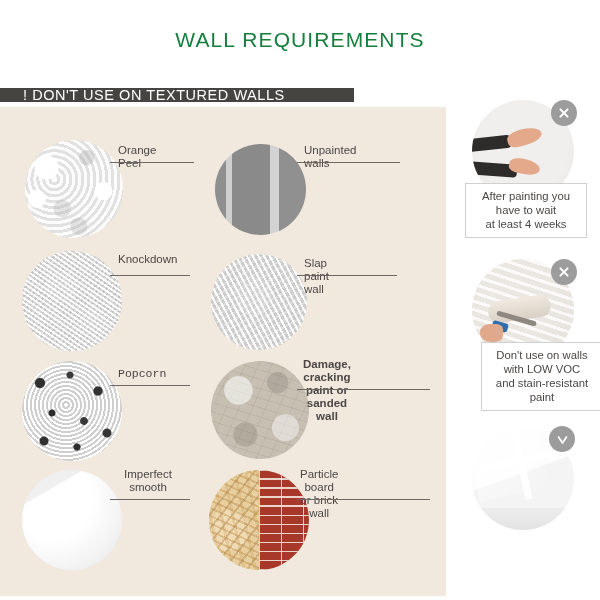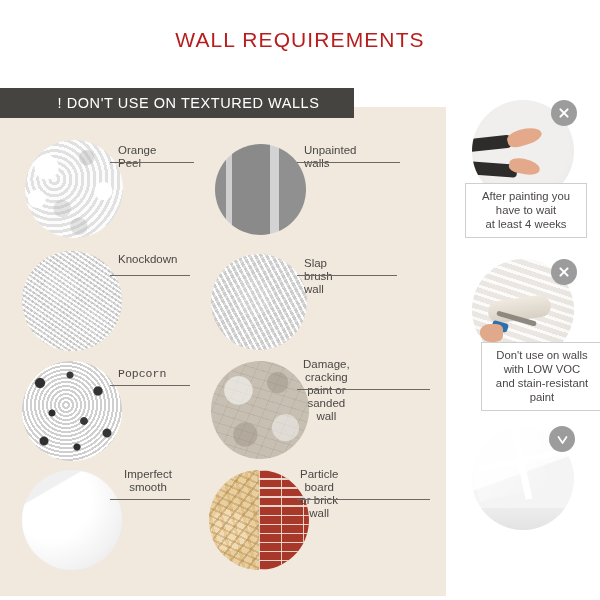--- a/index.html
+++ b/index.html
@@ -15,46 +15,45 @@
 
   
   .page-title {
     position: absolute;
     top: 28px;
     left: 0;
     width: 600px;
     text-align: center;
     font-size: 21px;
     letter-spacing: 1.1px;
-    color: #b91c1c;
+    color: #15803d;
     font-weight: 400;
   }
 
   
   .beige-panel {
     position: absolute;
     left: 0;
     top: 107px;
     width: 446px;
     height: 489px;
     background: #f2e9de;
   }
 
   
   .warning-bar {
     position: absolute;
     left: 0;
     top: 88px;
     width: 354px;
-    height: 30px;
+    height: 14px;
     background: #454441;
     display: flex;
     align-items: center;
     padding-left: 23px;
-    justify-content: center;
   }
   .warning-bar-text {
     color: #ffffff;
     font-size: 14.5px;
     letter-spacing: 0.55px;
     white-space: nowrap;
   }
 
   
   .texture-grid {
@@ -285,33 +284,33 @@
   </div>
 
   <div class="texture-cell">
     <div class="tex-circle t-knockdown" style="left:22px; top:133px; width:100px; height:100px;"></div>
     <div class="tex-label" style="left:118px; top:135px;text-align:center;">Knockdown</div>
     <div class="tex-rule" style="left:110px; top:157px; width:80px;"></div>
   </div>
 
   <div class="texture-cell">
     <div class="tex-circle t-slapbrush" style="left:211px; top:136px; width:96px; height:96px;"></div>
-    <div class="tex-label" style="left:304px; top:139px;">Slap brush wall</div>
+    <div class="tex-label" style="left:304px; top:139px;">Slap paint wall</div>
     <div class="tex-rule" style="left:297px; top:157px; width:100px;"></div>
   </div>
 
   <div class="texture-cell">
     <div class="tex-circle t-popcorn" style="left:22px; top:243px; width:100px; height:100px;"></div>
     <div class="tex-label" style="left:118px; top:249px;font-family:Liberation Mono, monospace;">Popcorn</div>
     <div class="tex-rule" style="left:110px; top:267px; width:80px;"></div>
   </div>
 
   <div class="texture-cell">
     <div class="tex-circle t-damage" style="left:211px; top:243px; width:98px; height:98px;"></div>
-    <div class="tex-label" style="left:303px; top:240px; text-align:center;">Damage, cracking
+    <div class="tex-label" style="left:303px; top:240px; text-align:center;font-weight:bold;">Damage, cracking
 paint or sanded wall</div>
     <div class="tex-rule" style="left:297px; top:271px; width:133px;"></div>
   </div>
 
   <div class="texture-cell">
     <div class="tex-circle t-imperfect" style="left:22px; top:352px; width:100px; height:100px;"></div>
     <div class="tex-label" style="left:112px; top:350px; text-align:center; width:72px;">Imperfect
 smooth</div>
     <div class="tex-rule" style="left:110px; top:381px; width:80px;"></div>
   </div>

